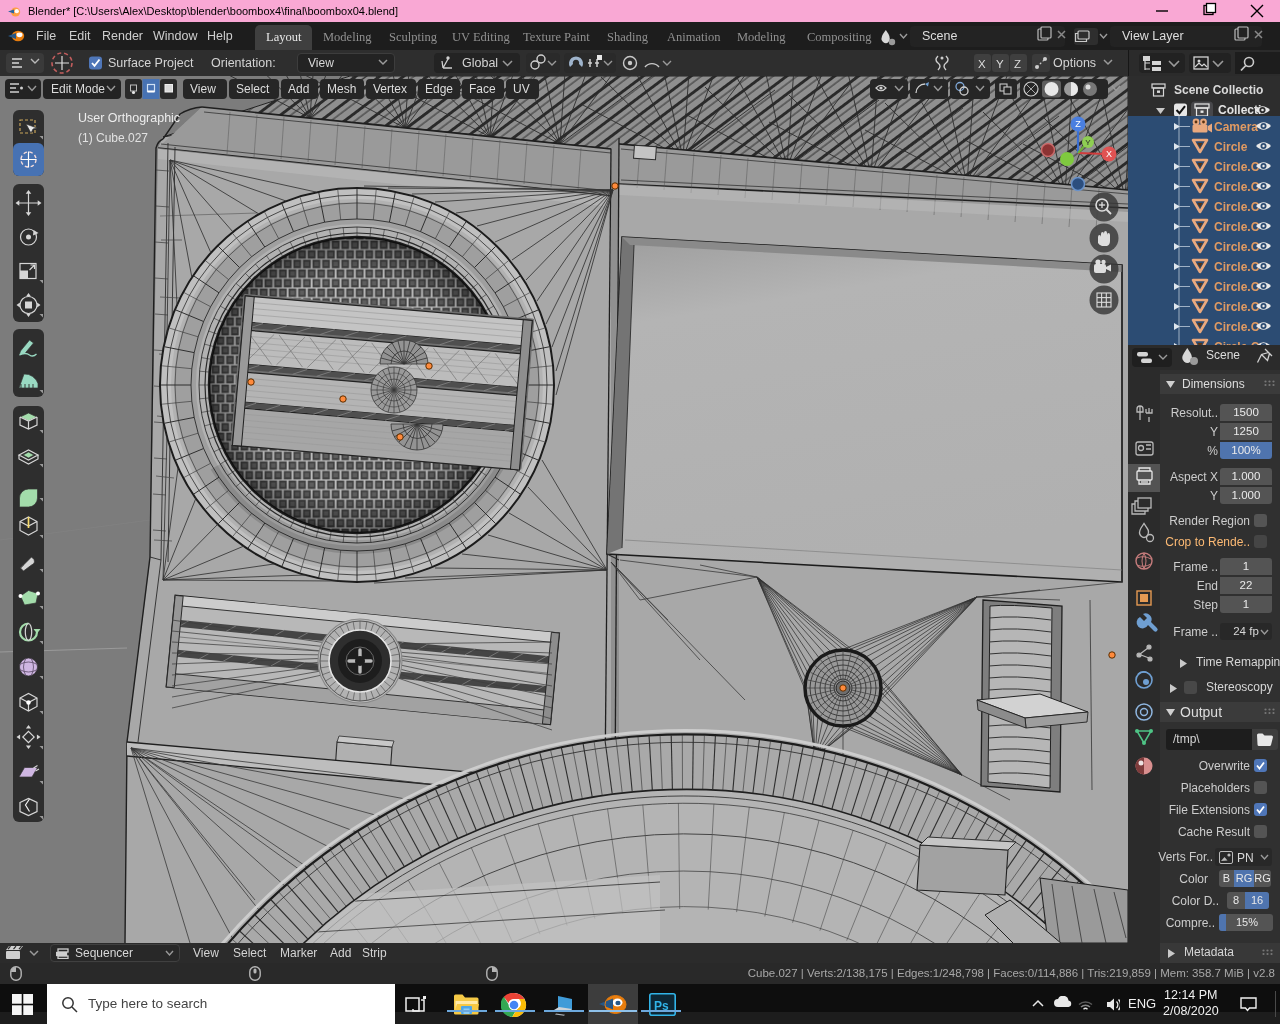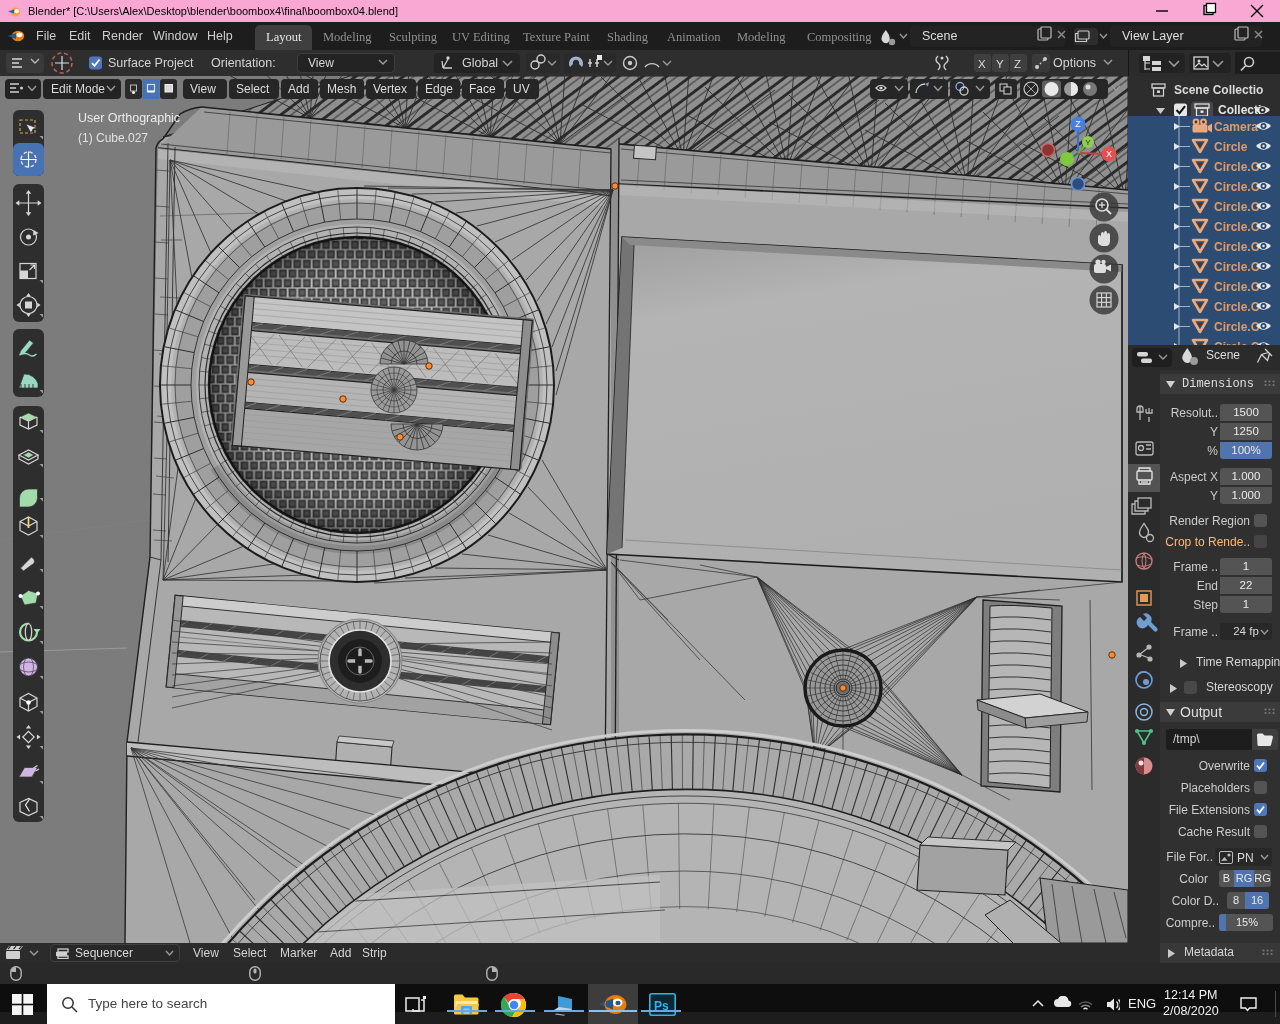--- a/index.html
+++ b/index.html
@@ -1542,21 +1542,21 @@
       <path d="M9 361 h14 l-7 12 Z" fill="none" stroke="#4fc486" stroke-width="1.5" stroke-linejoin="round"></path>
       <circle cx="9" cy="361" r="2" fill="#4fc486"></circle>
         <circle cx="23" cy="361" r="2" fill="#4fc486"></circle>
         <circle cx="16" cy="373" r="2" fill="#4fc486"></circle>
 
       <circle cx="16" cy="396" r="8.5" fill="#d98f8f"></circle>
       <path d="M16 387.5 a8.5 8.5 0 0 0 0 17 Z" fill="#7e3b3b"></path>
       <circle cx="13" cy="393" r="2.5" fill="#fff" opacity="0.85"></circle>
     </svg>
 
-    <div class="phead" style="top:29px;font-family:Liberation Mono, monospace;">
+    <div class="phead" style="top:29px;">
       <svg class="abs" style="left:6px;top:7px" width="9" height="7" viewBox="0 0 9 7">
           <path d="M0 0 h9 l-4.5 7 Z" fill="#d0d0d0"></path>
         </svg>
       <span style="margin-left:22px;font-size:12px">Dimensions</span>
       <svg class="abs" style="left:104px;top:6px" width="12" height="9" viewBox="0 0 12 9">
           <g fill="#777">
             <circle cx="1.5" cy="1.5" r="1.1"></circle>
             <circle cx="5.5" cy="1.5" r="1.1"></circle>
             <circle cx="9.5" cy="1.5" r="1.1"></circle>
             <circle cx="1.5" cy="5" r="1.1"></circle>
@@ -1664,21 +1664,21 @@
         <span class="plabel" style="right:30px">File Extensions</span>
         <span class="cbox on" style="left:94px"><svg width="13" height="13" viewBox="0 0 13 13">
             <path d="M3 6.5 l2.5 3 L10 3.5" stroke="#fff" stroke-width="1.8" fill="none"></path>
           </svg></span>
       </div>
     <div class="prow" style="top:478px">
         <span class="plabel" style="right:30px">Cache Result</span>
         <span class="cbox" style="left:94px"></span>
       </div>
     <div class="prow" style="top:503px">
-        <span class="plabel" style="right:67px">File For..</span>
+        <span class="plabel" style="right:67px">Verts For..</span>
       <div style="position:absolute;left:55px;top:0;width:57px;height:18px;background:#282828;border-radius:3px;">
         <svg class="abs" style="left:4px;top:2.5px" width="14" height="13" viewBox="0 0 14 13">
             <rect x="0.5" y="0.5" width="13" height="12" rx="1.5" fill="none" stroke="#bbb"></rect>
             <path d="M2 10 l3.5 -4 l3 3.5 Z" fill="#bbb"></path>
             <circle cx="10" cy="4" r="1.6" fill="#bbb"></circle>
           </svg>
         <span style="position:absolute;left:22px;top:1px;color:#d8d8d8">PN</span>
         <svg class="abs" style="right:3px;top:6px" width="9" height="7" viewBox="0 0 9 7">
             <path d="M1 1 l3.5 4 l3.5 -4" stroke="#999" stroke-width="1.4" fill="none"></path>
           </svg>
@@ -1758,20 +1758,21 @@
       <path d="M1 6 a5 5 0 0 1 5 -5 v5 Z" fill="#b5b5b5"></path>
     </svg>
     <svg class="abs" style="left:249px;top:3px" width="12" height="15" viewBox="0 0 12 15">
       <rect x="0.8" y="0.8" width="10.4" height="13.4" rx="5" fill="none" stroke="#b5b5b5" stroke-width="1.4"></rect>
       <rect x="4.5" y="2.5" width="3" height="5" rx="1.5" fill="#b5b5b5"></rect>
     </svg>
     <svg class="abs" style="left:486px;top:3px" width="12" height="15" viewBox="0 0 12 15">
       <rect x="0.8" y="0.8" width="10.4" height="13.4" rx="5" fill="none" stroke="#b5b5b5" stroke-width="1.4"></rect>
       <path d="M11 6 a5 5 0 0 0 -5 -5 v5 Z" fill="#b5b5b5"></path>
     </svg>
+    <span style="position:absolute;right:5px">Cube.027 | Verts:2/138,175 | Edges:1/248,798 | Faces:0/114,886 | Tris:219,859 | Mem: 358.7 MiB | v2.8</span>
   </div>
   <div class="abs" id="taskbar">
     <svg class="abs" style="left:12px;top:10px" width="21" height="21" viewBox="0 0 21 21">
       <rect x="0" y="0" width="9.7" height="9.7" fill="#f5f5f5"></rect>
         <rect x="11.3" y="0" width="9.7" height="9.7" fill="#f5f5f5"></rect>
       <rect x="0" y="11.3" width="9.7" height="9.7" fill="#f5f5f5"></rect>
         <rect x="11.3" y="11.3" width="9.7" height="9.7" fill="#f5f5f5"></rect>
     </svg>
     <div id="searchbox">
       <svg class="abs" style="left:14px;top:12px" width="17" height="17" viewBox="0 0 17 17">

